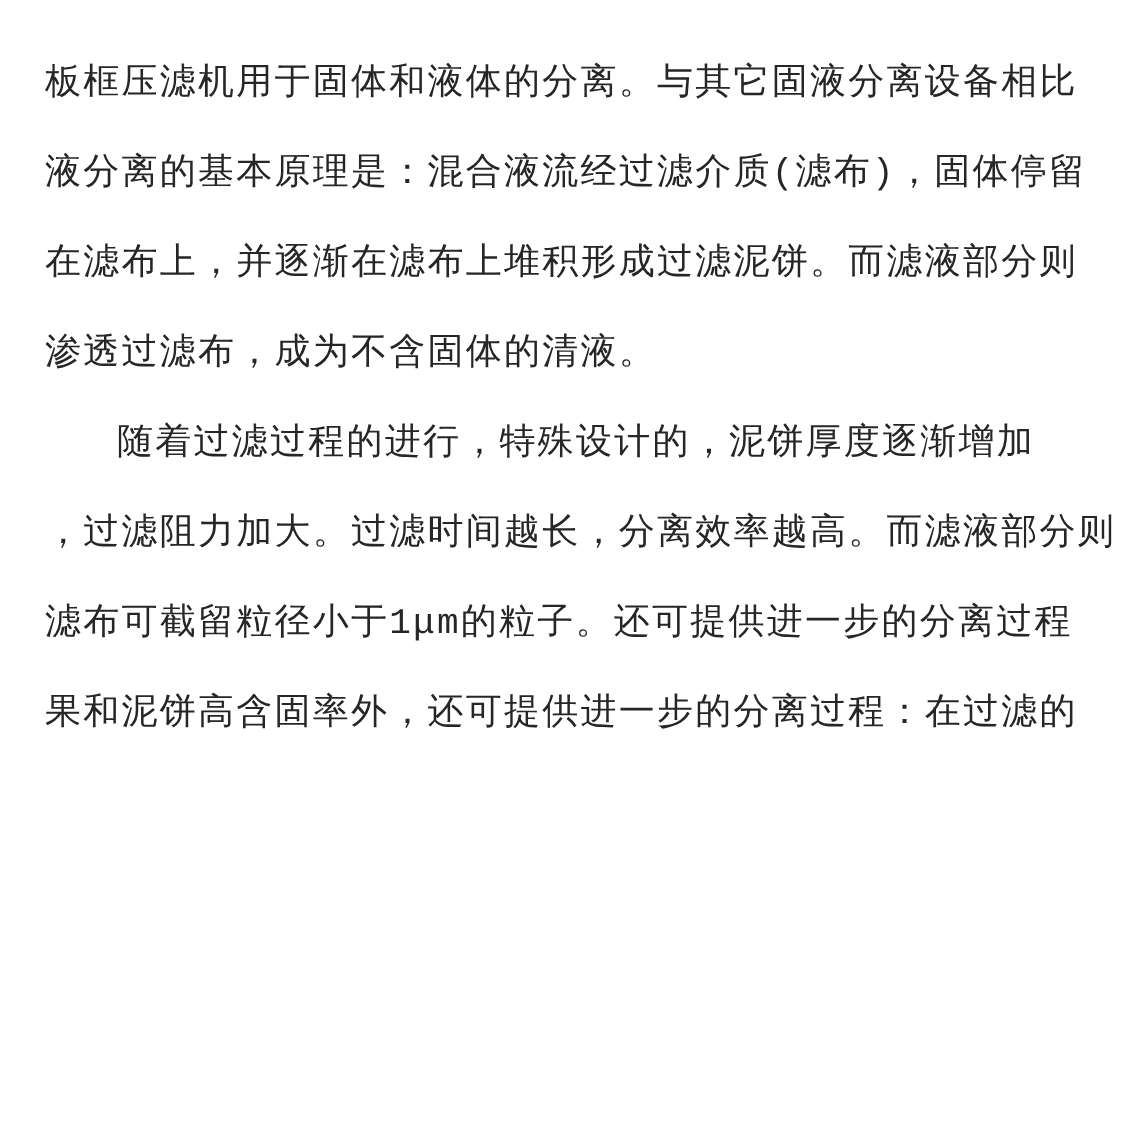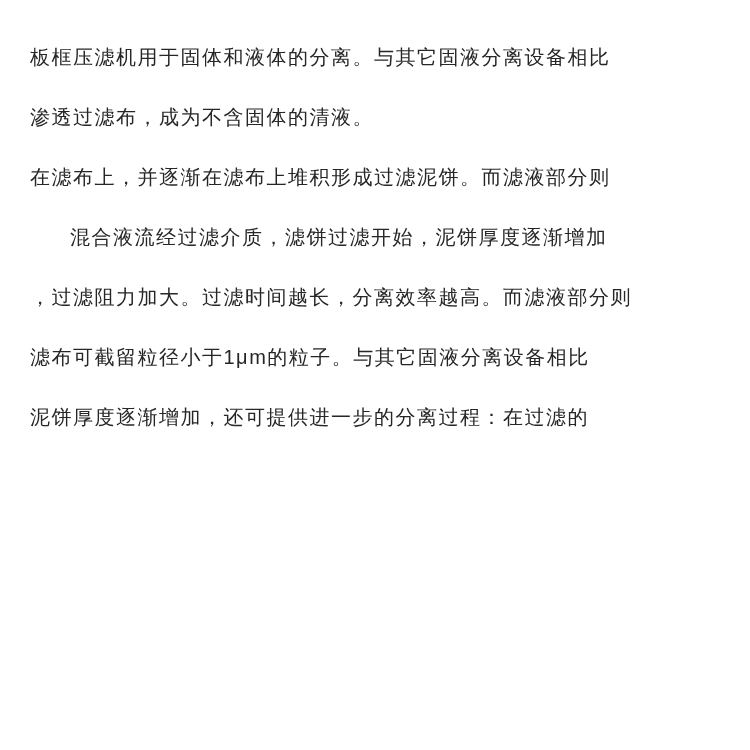--- a/index.html
+++ b/index.html
@@ -10,22 +10,22 @@
     width: 750px;
     height: 750px;
     overflow: hidden;
     background: #ffffff;
   }
   .doc {
     position: absolute;
     top: 27px;
     left: 30px;
     right: 24px;
-    font-family: Liberation Sans, sans-serif;
-    font-size: 20px;
+    font-family: Liberation Mono, monospace;
+    font-size: 24px;
     line-height: 60px;
     letter-spacing: 1.5px;
     font-weight: 400;
     color: #262626;
   }
   .paragraph {
     margin: 0;
     padding: 0;
   }
   .line {
@@ -35,22 +35,23 @@
   .paragraph.indent .line:first-child {
     text-indent: 2em;
   }
 </style>
 </head>
 <body style="background: rgb(255, 255, 255);">
 
 <main class="doc" style="color: rgb(38, 38, 38);">
     <div class="paragraph">
       <div class="line">板框压滤机用于固体和液体的分离。与其它固液分离设备相比</div>
+      <div class="line">液分离的基本原理是：混合液流经过滤介质(滤布)，固体停留</div>
+      <div class="line">在滤布上，并逐渐在滤布上堆积形成过滤泥饼。而滤液部分则</div>
       <div class="line">渗透过滤布，成为不含固体的清液。</div>
-      <div class="line">在滤布上，并逐渐在滤布上堆积形成过滤泥饼。而滤液部分则</div>
     </div>
     <div class="paragraph indent">
-      <div class="line">混合液流经过滤介质，滤饼过滤开始，泥饼厚度逐渐增加</div>
+      <div class="line">随着过滤过程的进行，特殊设计的，泥饼厚度逐渐增加</div>
       <div class="line">，过滤阻力加大。过滤时间越长，分离效率越高。而滤液部分则</div>
-      <div class="line">滤布可截留粒径小于1μm的粒子。与其它固液分离设备相比</div>
-      <div class="line">泥饼厚度逐渐增加，还可提供进一步的分离过程：在过滤的</div>
+      <div class="line">滤布可截留粒径小于1μm的粒子。还可提供进一步的分离过程</div>
+      <div class="line">果和泥饼高含固率外，还可提供进一步的分离过程：在过滤的</div>
     </div>
   </main>
 
 </body></html>

